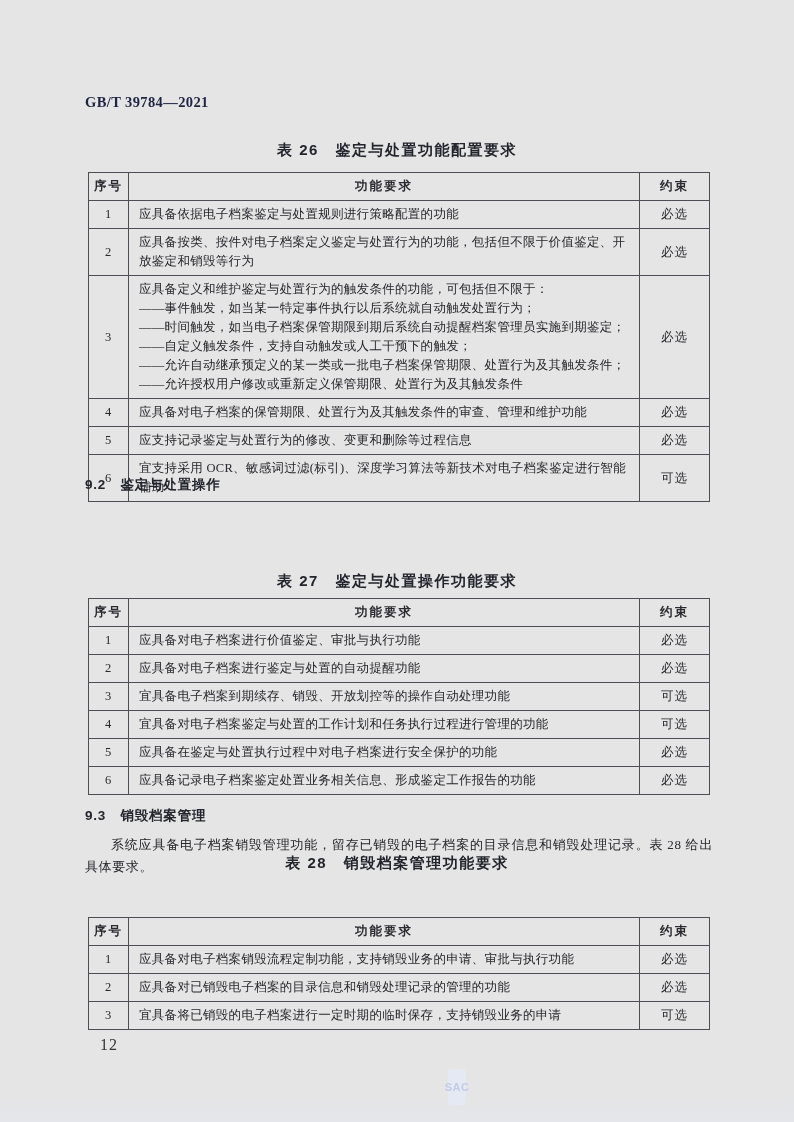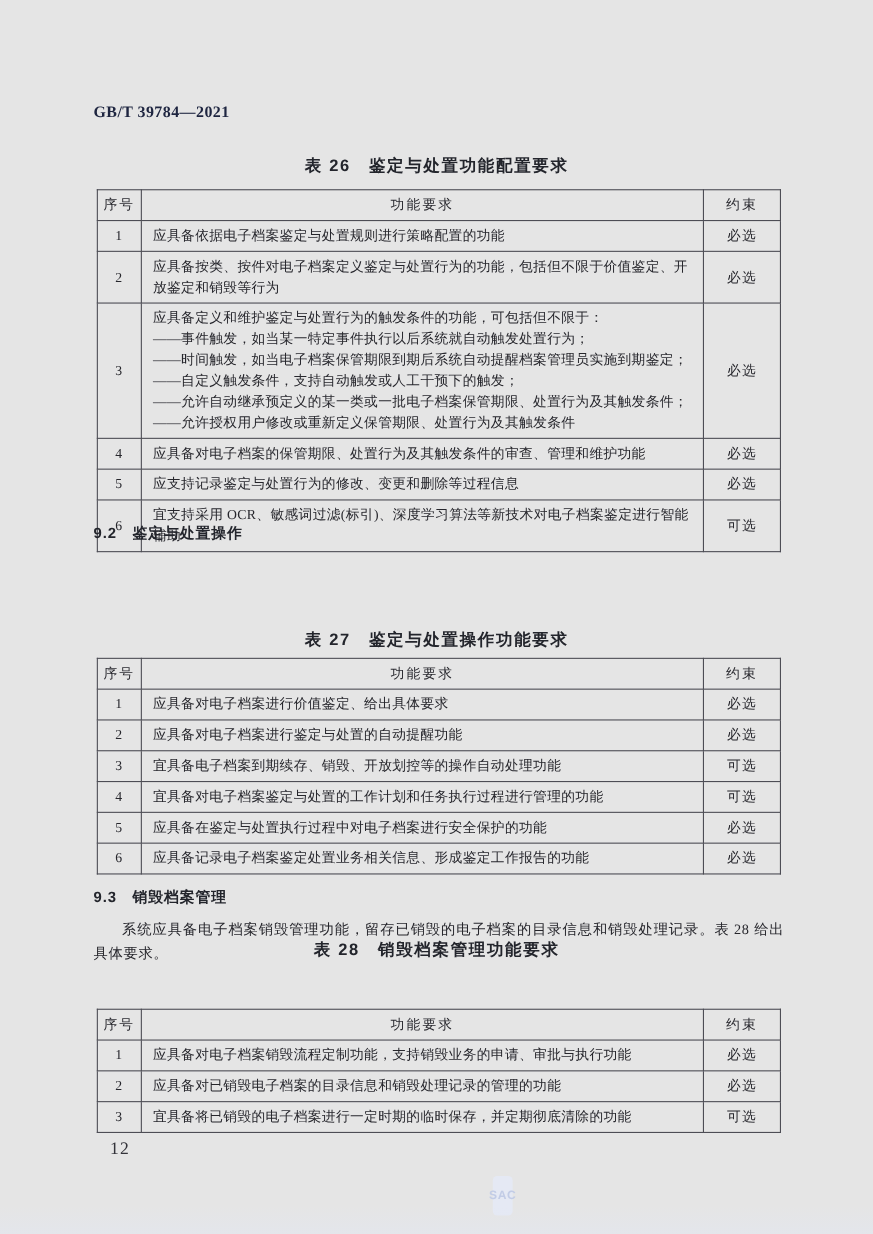--- a/index.html
+++ b/index.html
@@ -48,21 +48,21 @@
   table.std-table {
     position: absolute; left: 88px; width: 622px;
     border-collapse: collapse; table-layout: fixed;
     background: transparent;
   }
   .std-table th, .std-table td {
     border: 1px solid #4d4d55;
   }
   .std-table th {
     font-family: "Liberation Sans", "DejaVu Sans", sans-serif;
-    font-weight: normal; font-size: 12.5px; letter-spacing: 2px;
+    font-weight: bold; font-size: 12.5px; letter-spacing: 2px;
     color: #2a2a30;
     padding: 5px 4px;
   }
   .std-table td { font-size: 12.5px; }
   td.c-no, td.c-cons {
     text-align: center; vertical-align: middle;
     padding: 4px 2px; letter-spacing: 1px;
   }
   td.c-req {
     padding: 4px 10px; line-height: 19px;
@@ -178,21 +178,21 @@
       <tr>
         <th>序号</th>
         <th>功能要求</th>
         <th>约束</th>
       </tr>
     </thead>
     <tbody>
         <tr>
           <td class="c-no">1</td>
           <td class="c-req">
-            <div>应具备对电子档案进行价值鉴定、给出具体要求</div>
+            <div>应具备对电子档案进行价值鉴定、审批与执行功能</div>
           </td>
           <td class="c-cons">必选</td>
         </tr>
         <tr>
           <td class="c-no">2</td>
           <td class="c-req">
             <div>应具备对电子档案进行鉴定与处置的自动提醒功能</div>
           </td>
           <td class="c-cons">必选</td>
         </tr>
@@ -255,21 +255,21 @@
         <tr>
           <td class="c-no">2</td>
           <td class="c-req">
             <div>应具备对已销毁电子档案的目录信息和销毁处理记录的管理的功能</div>
           </td>
           <td class="c-cons">必选</td>
         </tr>
         <tr>
           <td class="c-no">3</td>
           <td class="c-req">
-            <div>宜具备将已销毁的电子档案进行一定时期的临时保存，并定期彻底清除的功能</div>
+            <div>宜具备将已销毁的电子档案进行一定时期的临时保存，支持销毁业务的申请</div>
           </td>
           <td class="c-cons">可选</td>
         </tr>
       </tbody>
   </table>
 
   <div class="page-number">12</div>
   <div class="watermark">SAC</div>
   <div class="scan-edge"></div>
 </div>

